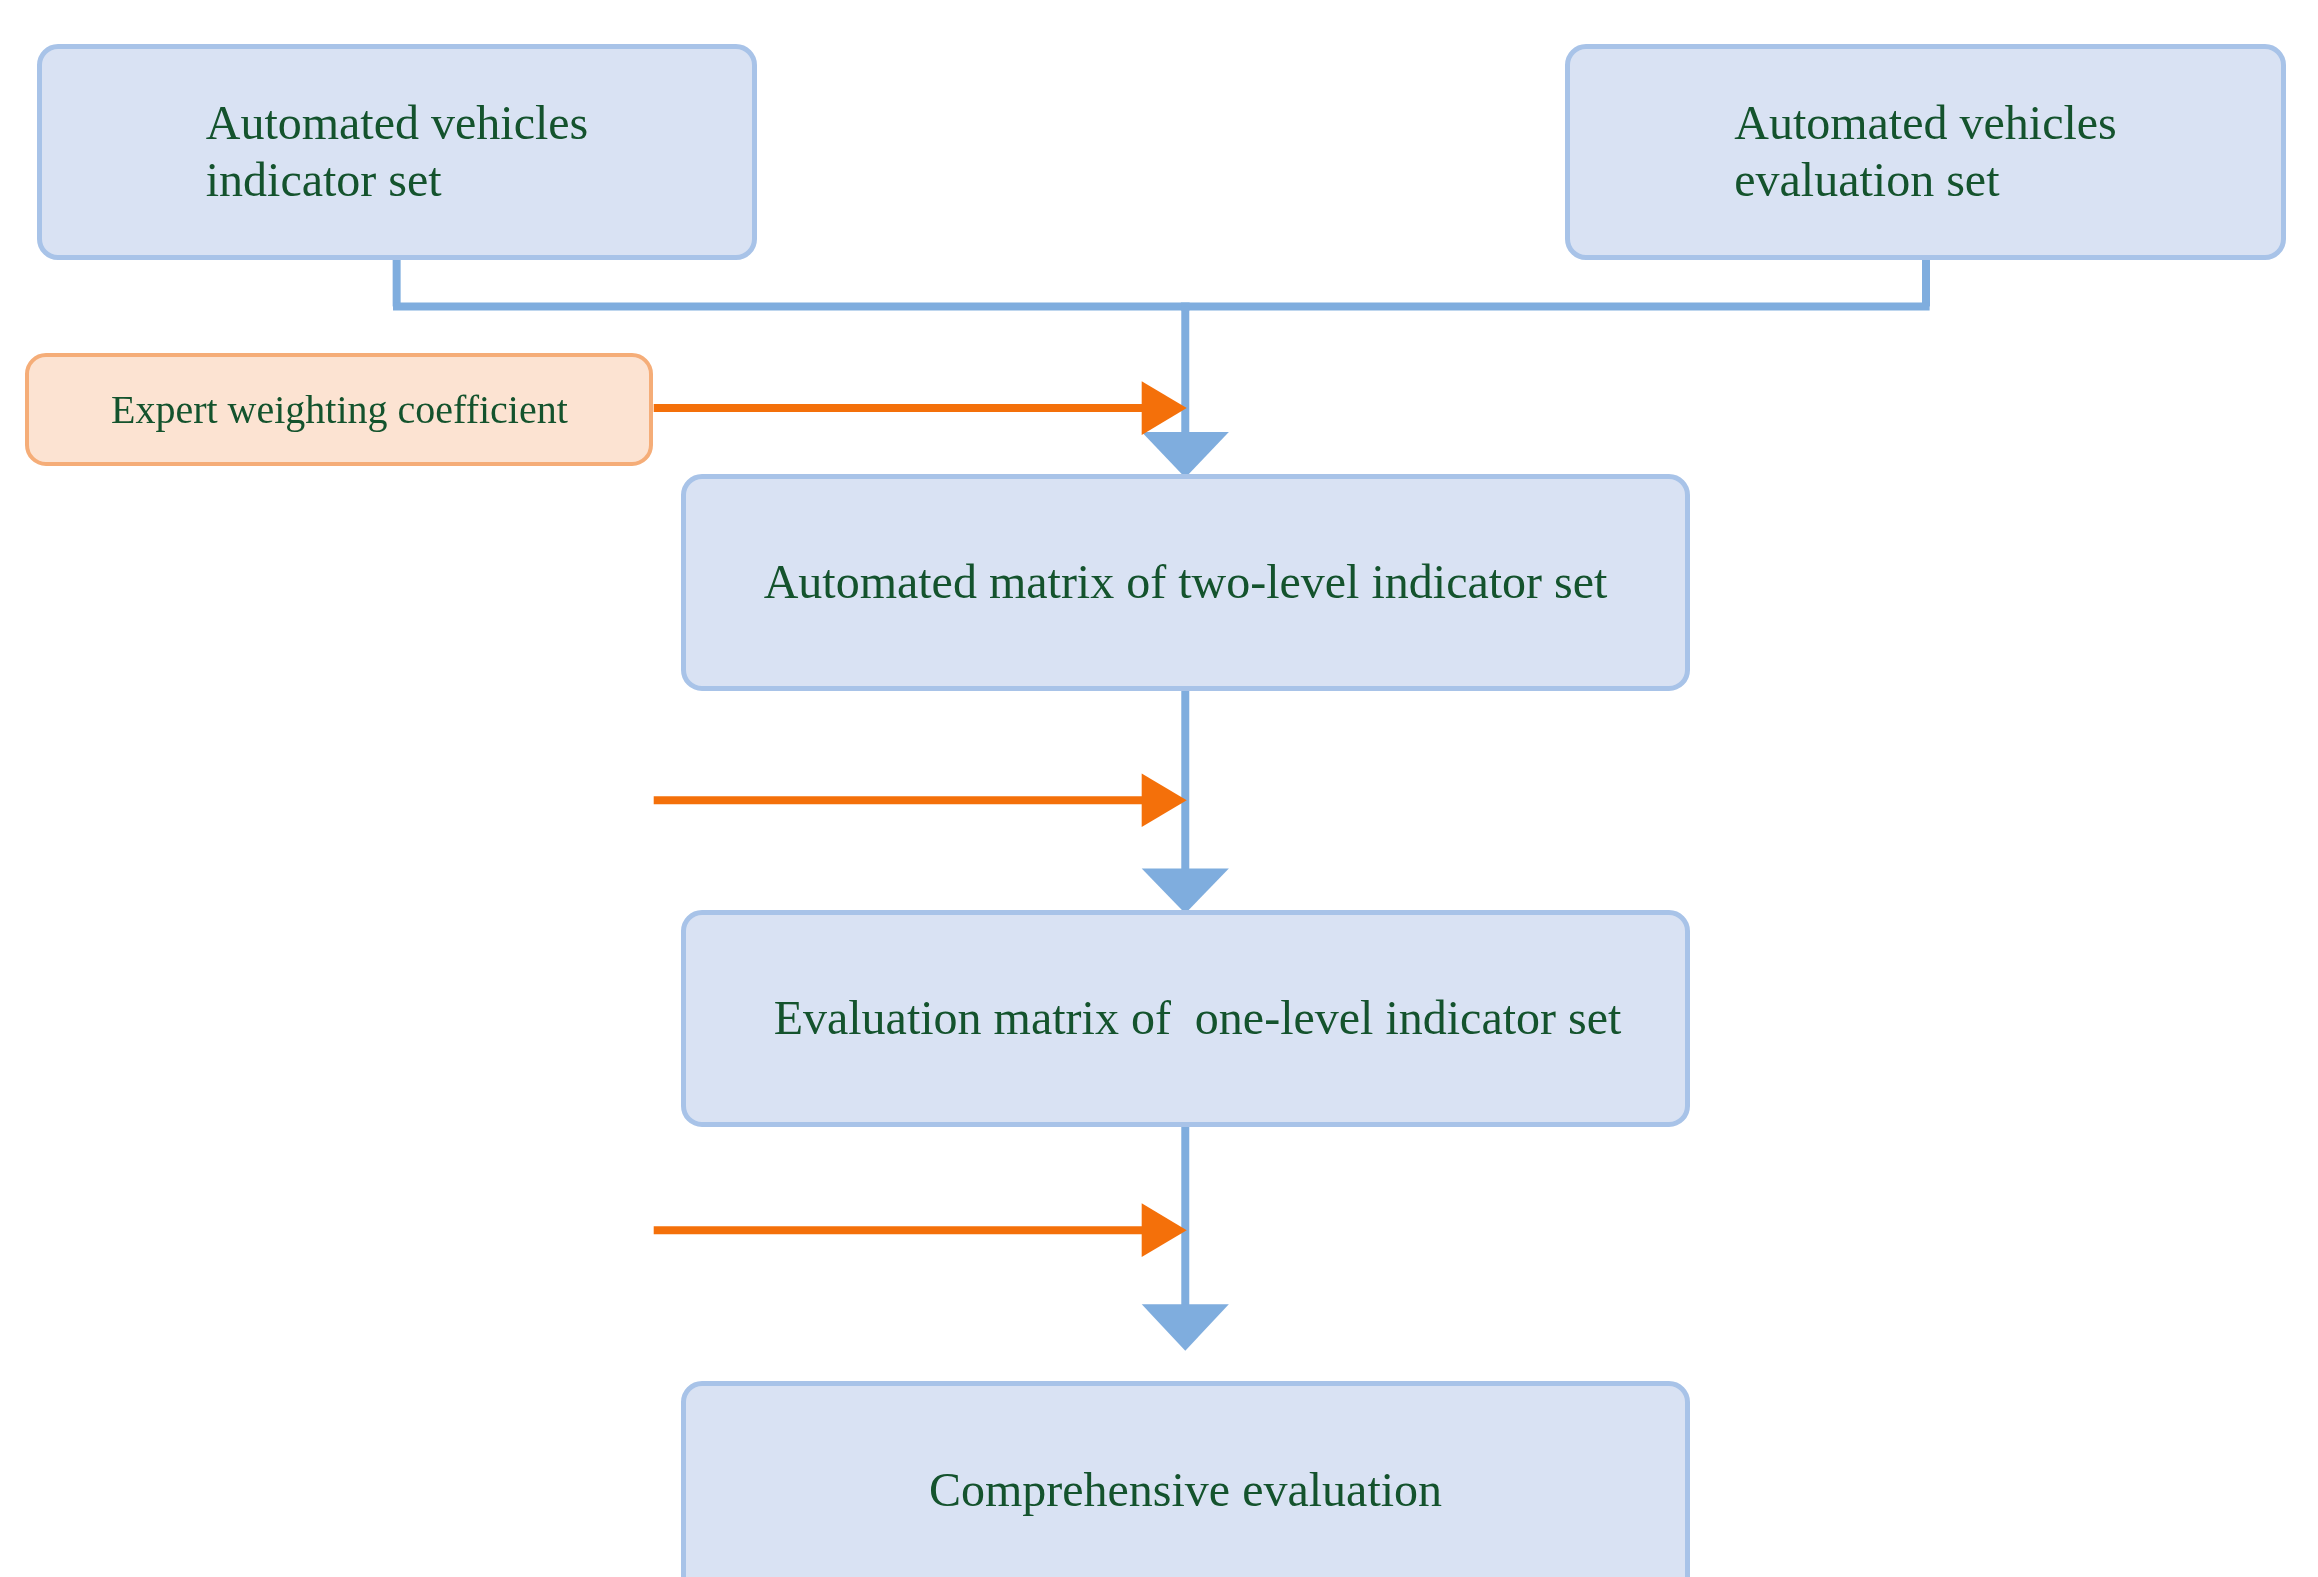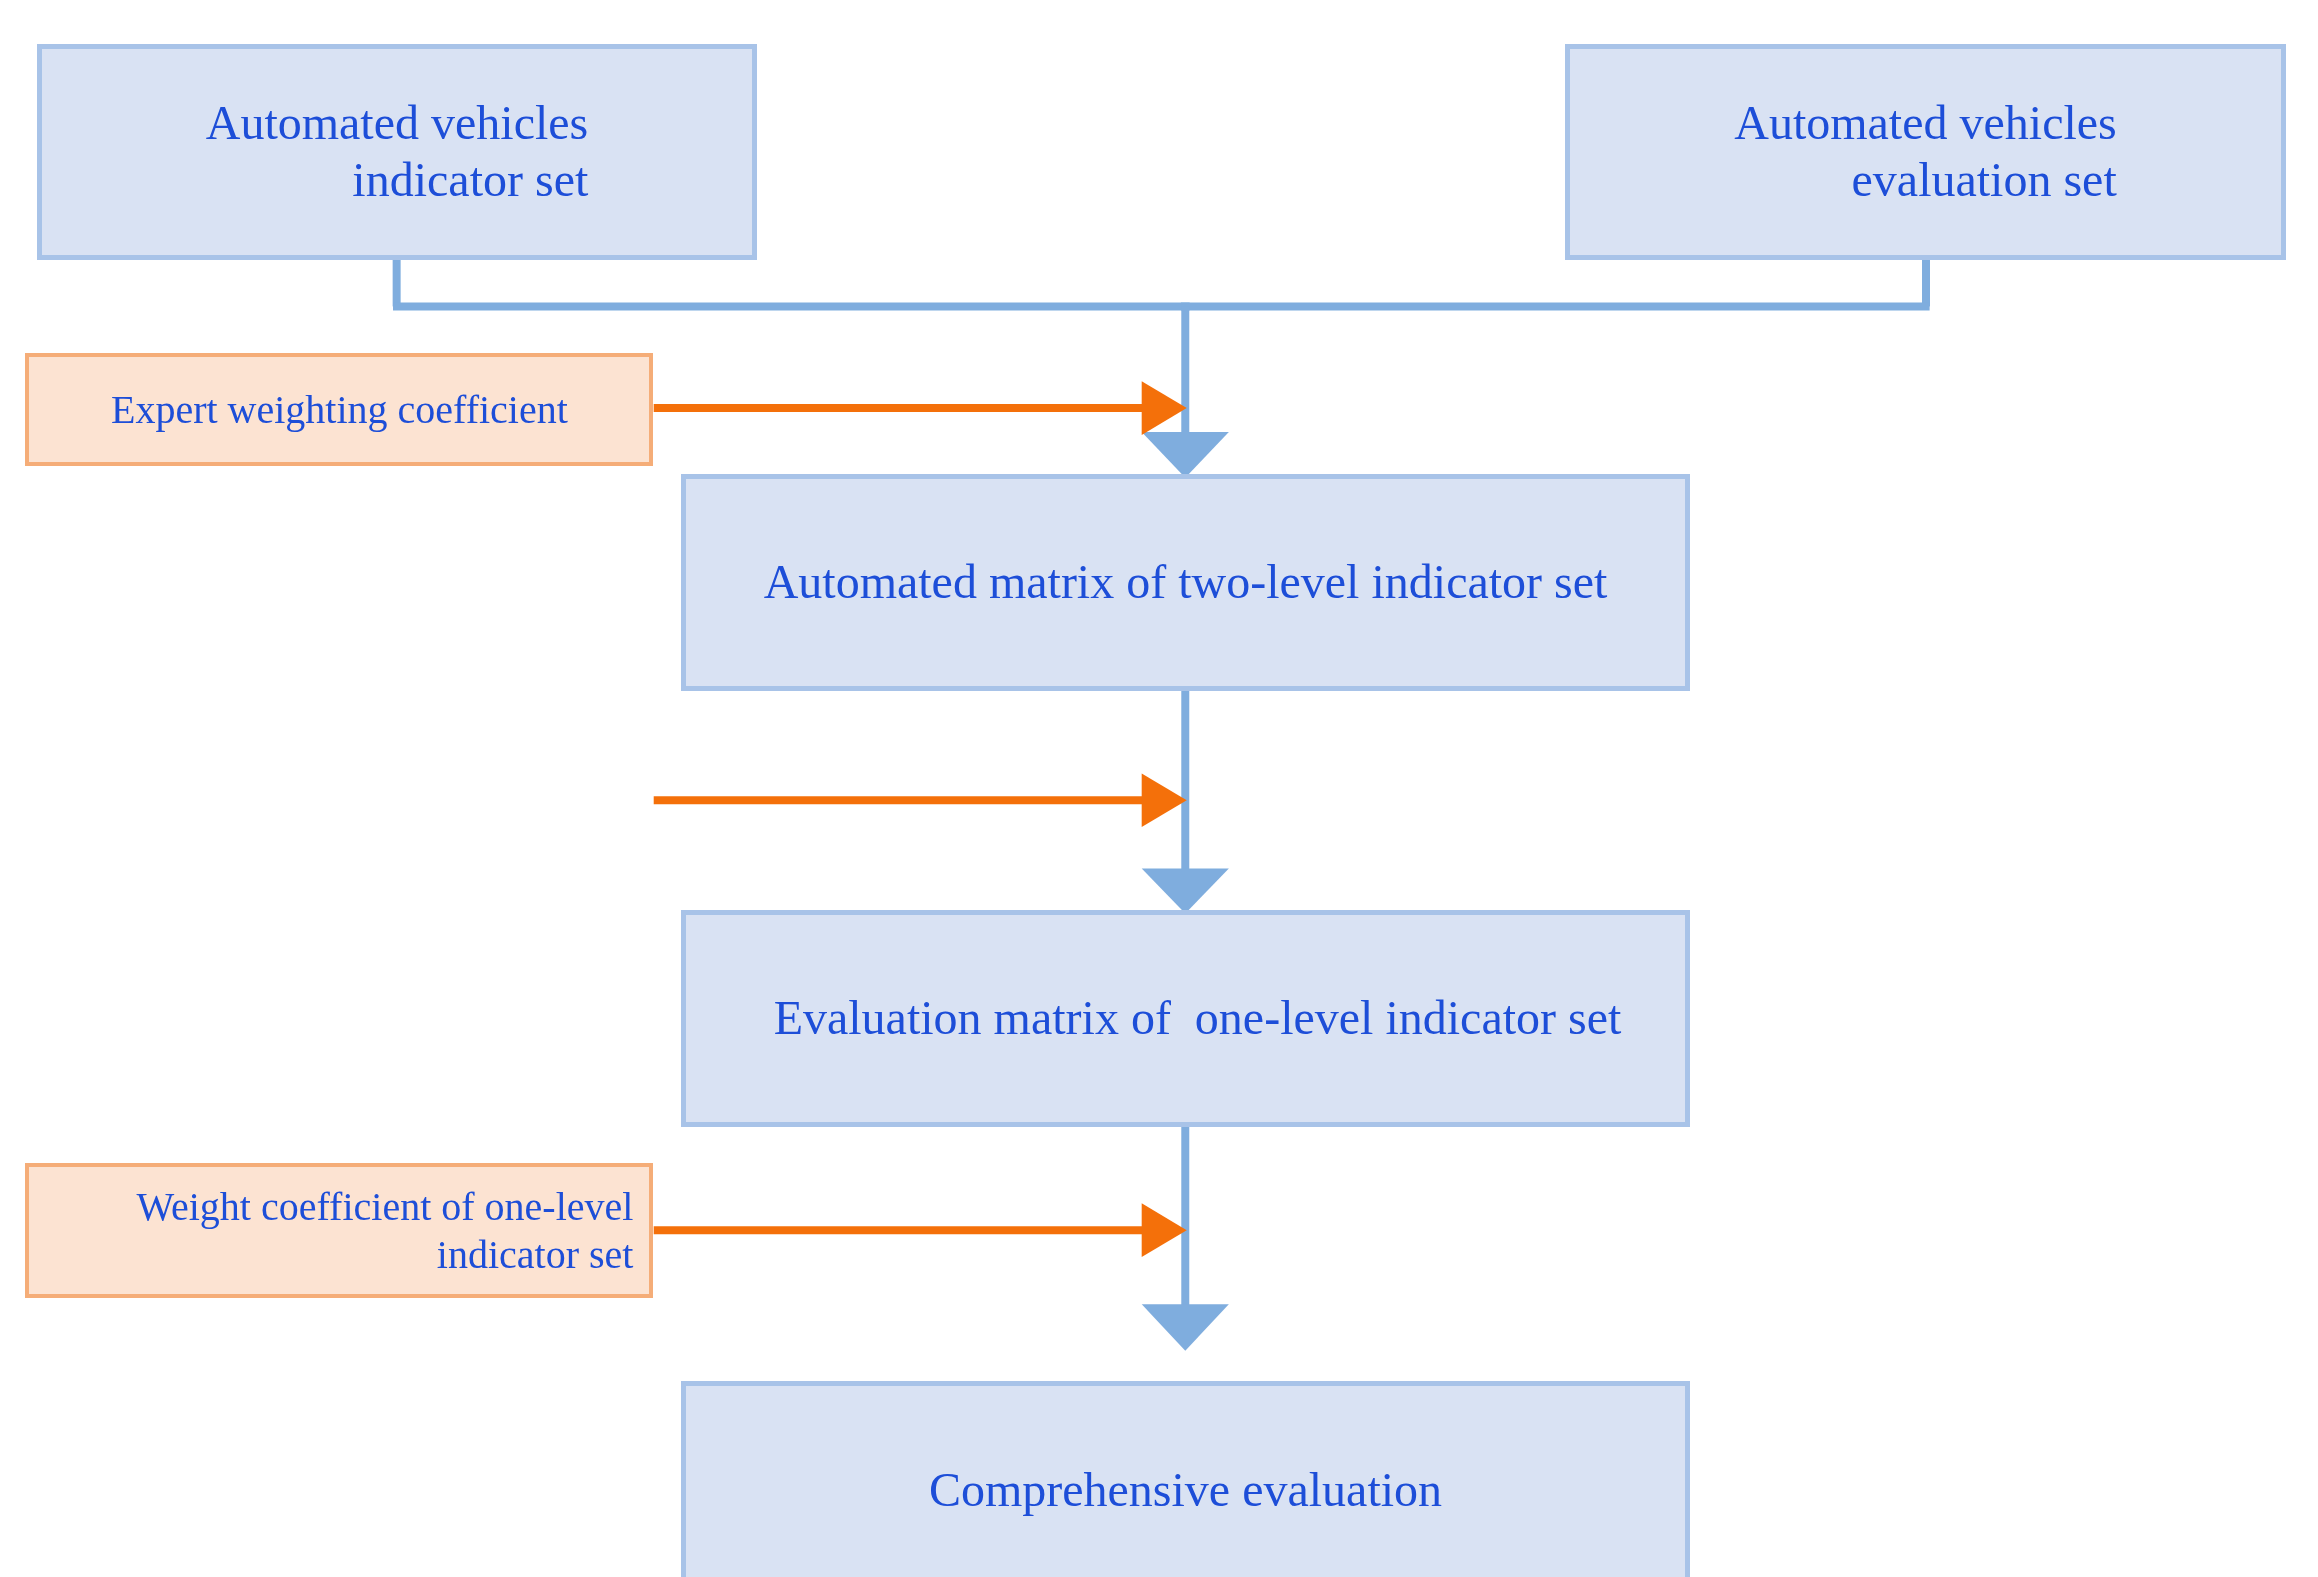--- a/index.html
+++ b/index.html
@@ -16,24 +16,25 @@
     height: 1578px;
     background: #ffffff;
     overflow: hidden;
   }
   .node {
     position: absolute;
     box-sizing: border-box;
     display: flex;
     align-items: center;
     justify-content: center;
-    text-align: right;
-    color: #1d4ed8;
+    text-align: left;
+    color: #14532d;
     line-height: 1.18;
     white-space: pre-wrap;
+    border-radius: 21px;
   }
   .node-blue {
     background: #d9e2f3;
     border: 5.1px solid #a8c3e8;
     font-size: 48px;
   }
   .node-orange {
     background: #fce3d2;
     border: 4.4px solid #f5ad78;
     font-size: 40px;
@@ -107,23 +108,20 @@
   <div class="node node-blue" style="left:1565px; top:44px; width:721px; height:216px;">
     <span class="label">Automated vehicles
 evaluation set</span>
   </div>
 
   <div class="node node-orange" style="left:25.4px; top:353px; width:628px; height:113px;">
     <span class="label">Expert weighting coefficient</span>
   </div>
 
 
-  <div class="node node-orange" style="left:25.4px; top:1163px; width:628px; height:135px;">
-    <span class="label">Weight coefficient of one-level indicator set</span>
-  </div>
 
   <div class="node node-blue" style="left:681px; top:474px; width:1009px; height:217px;">
     <span class="label">Automated matrix of two-level indicator set</span>
   </div>
 
   <div class="node node-blue" style="left:681px; top:910px; width:1009px; height:217px;padding-left:24px;">
     <span class="label">Evaluation matrix of  one-level indicator set</span>
   </div>
 
   <div class="node node-blue" style="left:681px; top:1381px; width:1009px; height:218px;">

